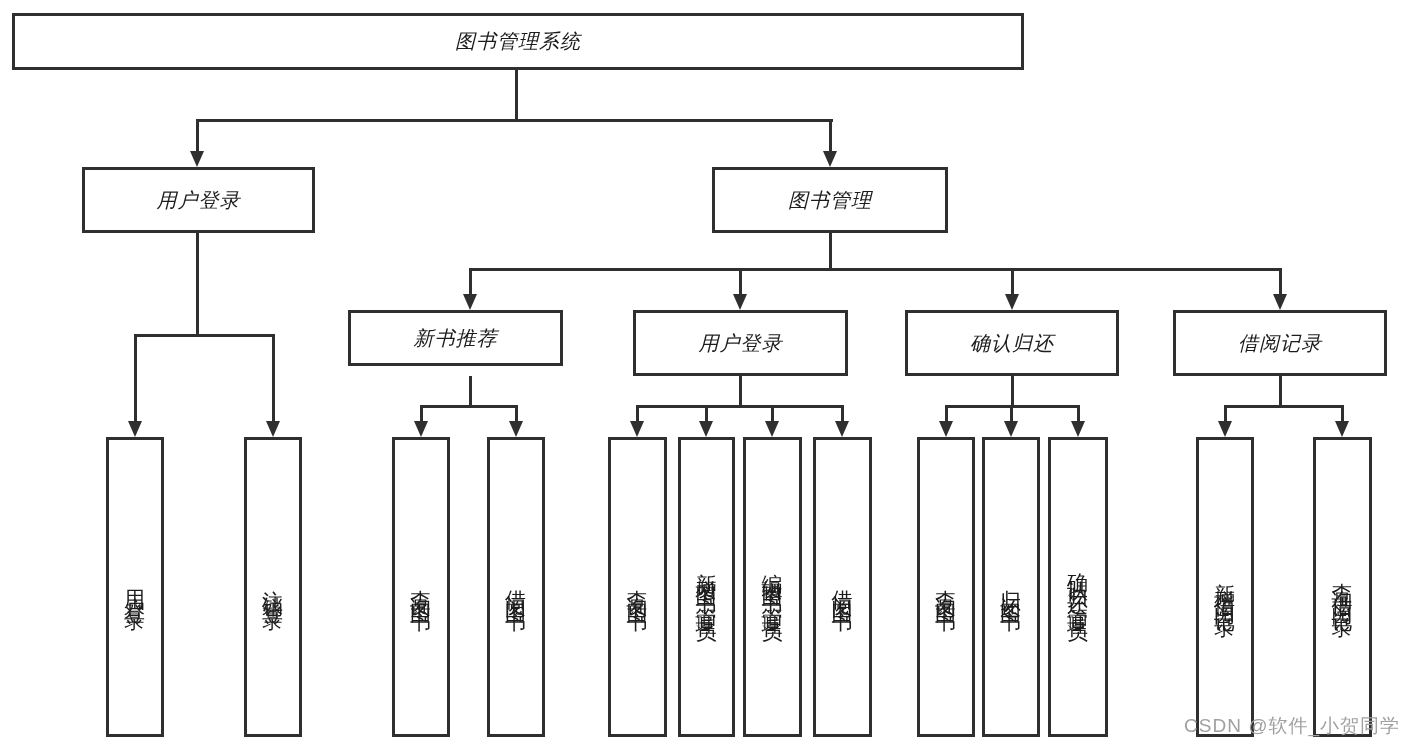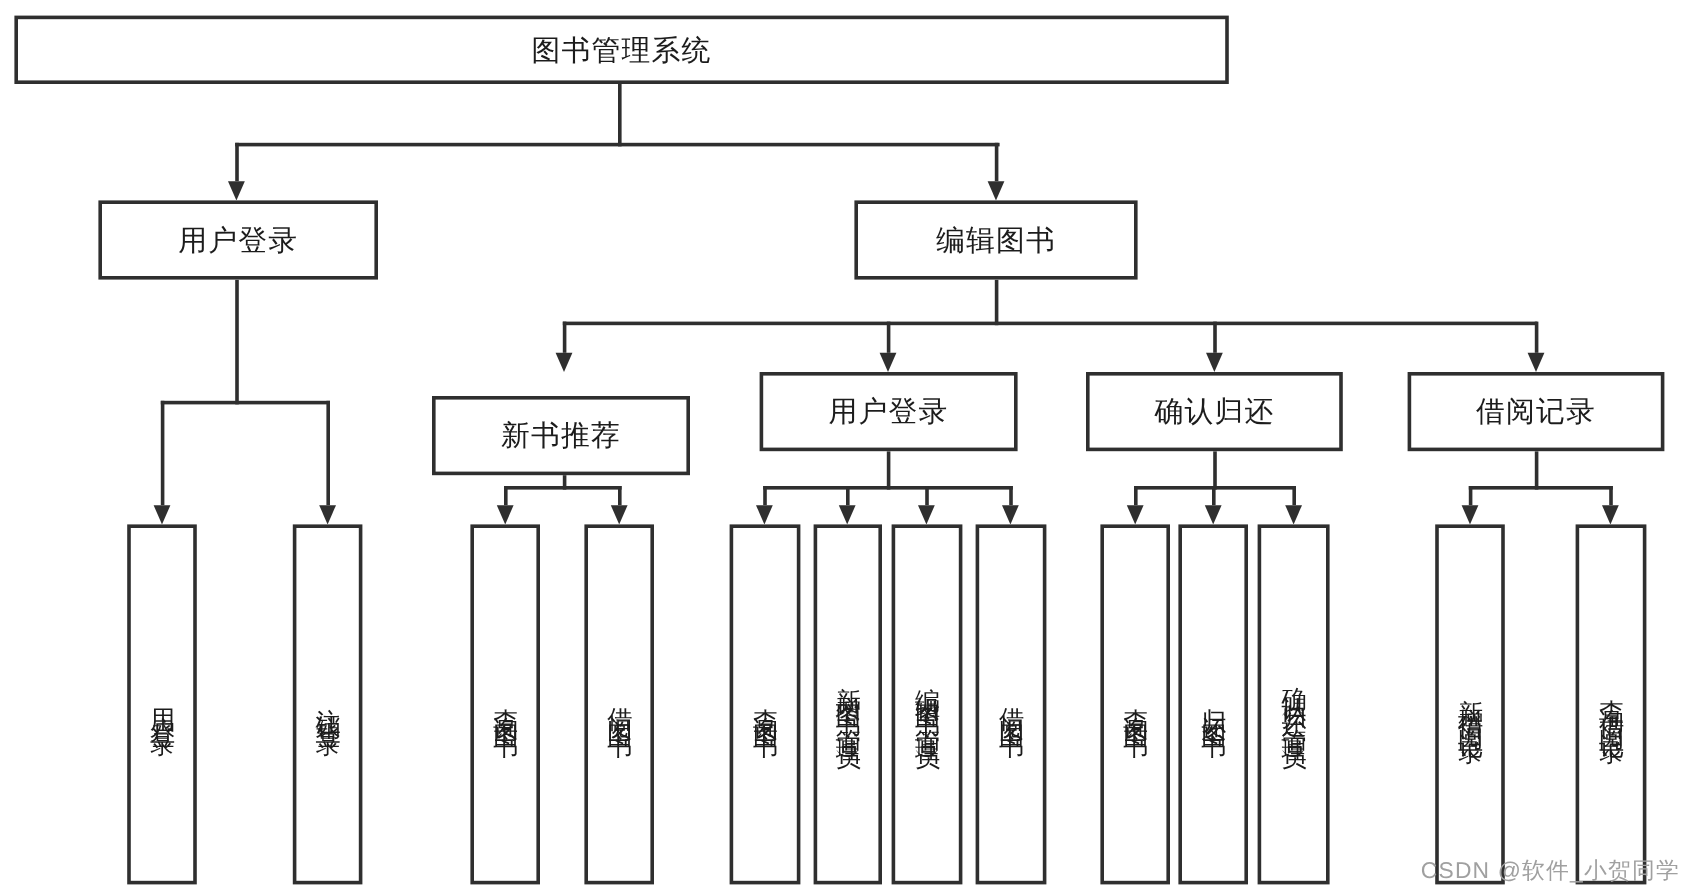--- a/index.html
+++ b/index.html
@@ -8,21 +8,21 @@
   html,body{margin:0;padding:0;background:#fff;}
   .canvas{
     position:relative; width:1405px; height:747px; background:var(--bg);
     font-family:"Liberation Sans", sans-serif; overflow:hidden;
   }
   .node{
     position:absolute; box-sizing:border-box; background:#fff;
     border:3px solid var(--border); color:var(--text);
     display:flex; align-items:center; justify-content:center;
   }
-  .node.h{ font-size:24px; letter-spacing:1px; }
+  .node.h{ font-size:20px; letter-spacing:1px;font-style:italic; }
   .node.v{
     writing-mode:vertical-rl; font-size:21px; letter-spacing:7px;
     line-height:1; padding:6px 0;
   }
   .line{ position:absolute; background:var(--line); }
   .arrow{
     position:absolute; width:0; height:0;
     border-left:7px solid transparent; border-right:7px solid transparent;
     border-top:16px solid var(--line);
   }
@@ -90,23 +90,23 @@
       <div class="arrow" style="left: 1335px; top: 421px;"></div>
     </div>
   <div id="node-layer">
       <div class="node h" style="left: 12px; top: 13px; width: 1012px; height: 57px;">
         <span>图书管理系统</span>
       </div>
       <div class="node h" style="left: 82px; top: 167px; width: 233px; height: 66px;">
         <span>用户登录</span>
       </div>
       <div class="node h" style="left: 712px; top: 167px; width: 236px; height: 66px;">
-        <span>编辑图书</span>
+        <span>图书管理</span>
       </div>
-      <div class="node h" style="left: 360px; top: 310px; width: 215px; height: 66px; margin-top: 20px;">
+      <div class="node h" style="left: 348px; top: 310px; width: 215px; height: 56px;">
         <span>新书推荐</span>
       </div>
       <div class="node h" style="left: 633px; top: 310px; width: 215px; height: 66px;">
         <span>用户登录</span>
       </div>
       <div class="node h" style="left: 905px; top: 310px; width: 214px; height: 66px;">
         <span>确认归还</span>
       </div>
       <div class="node h" style="left: 1173px; top: 310px; width: 214px; height: 66px;">
         <span>借阅记录</span>

